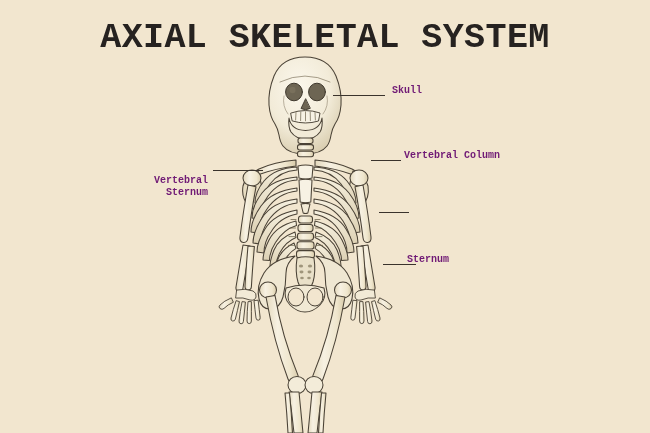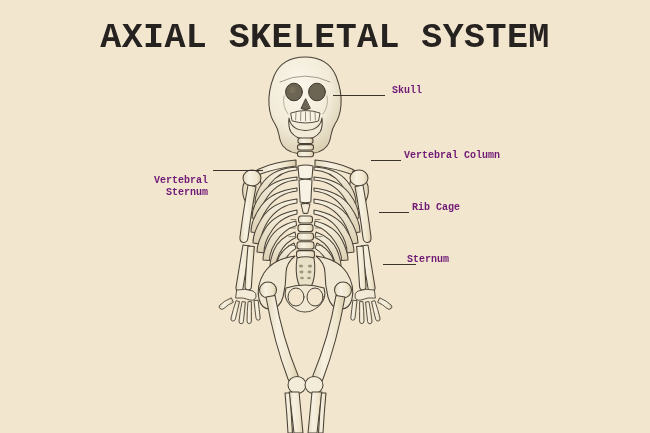--- a/index.html
+++ b/index.html
@@ -263,17 +263,16 @@
 
   <div class="label right" style="left:392px; top:85px;">Skull</div>
 
   <div class="label left" style="right:442px; top:151px;margin-top:24px;">
     <div>Vertebral</div>
     <div>Sternum</div>
   </div>
 
   <div class="label right" style="left:404px; top:150px;">Vertebral Column</div>
 
-  <div class="label right" style="left:412px; top:202px;">Rib Cage</div>
 
   <div class="label right" style="left:407px; top:254px;">Sternum</div>
 
 </div>
 
 </body></html>

